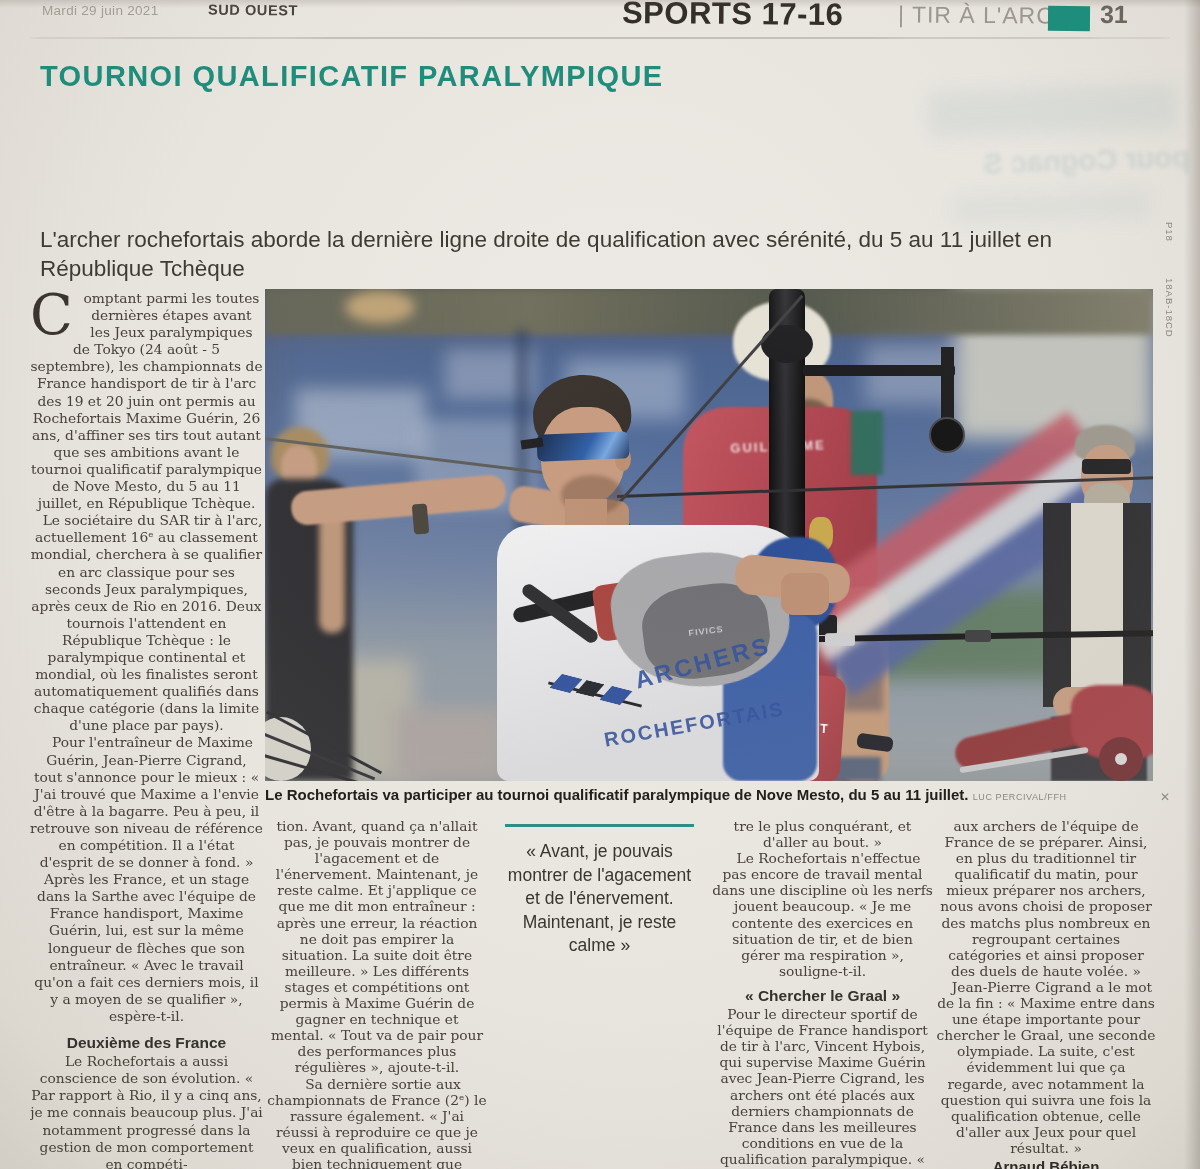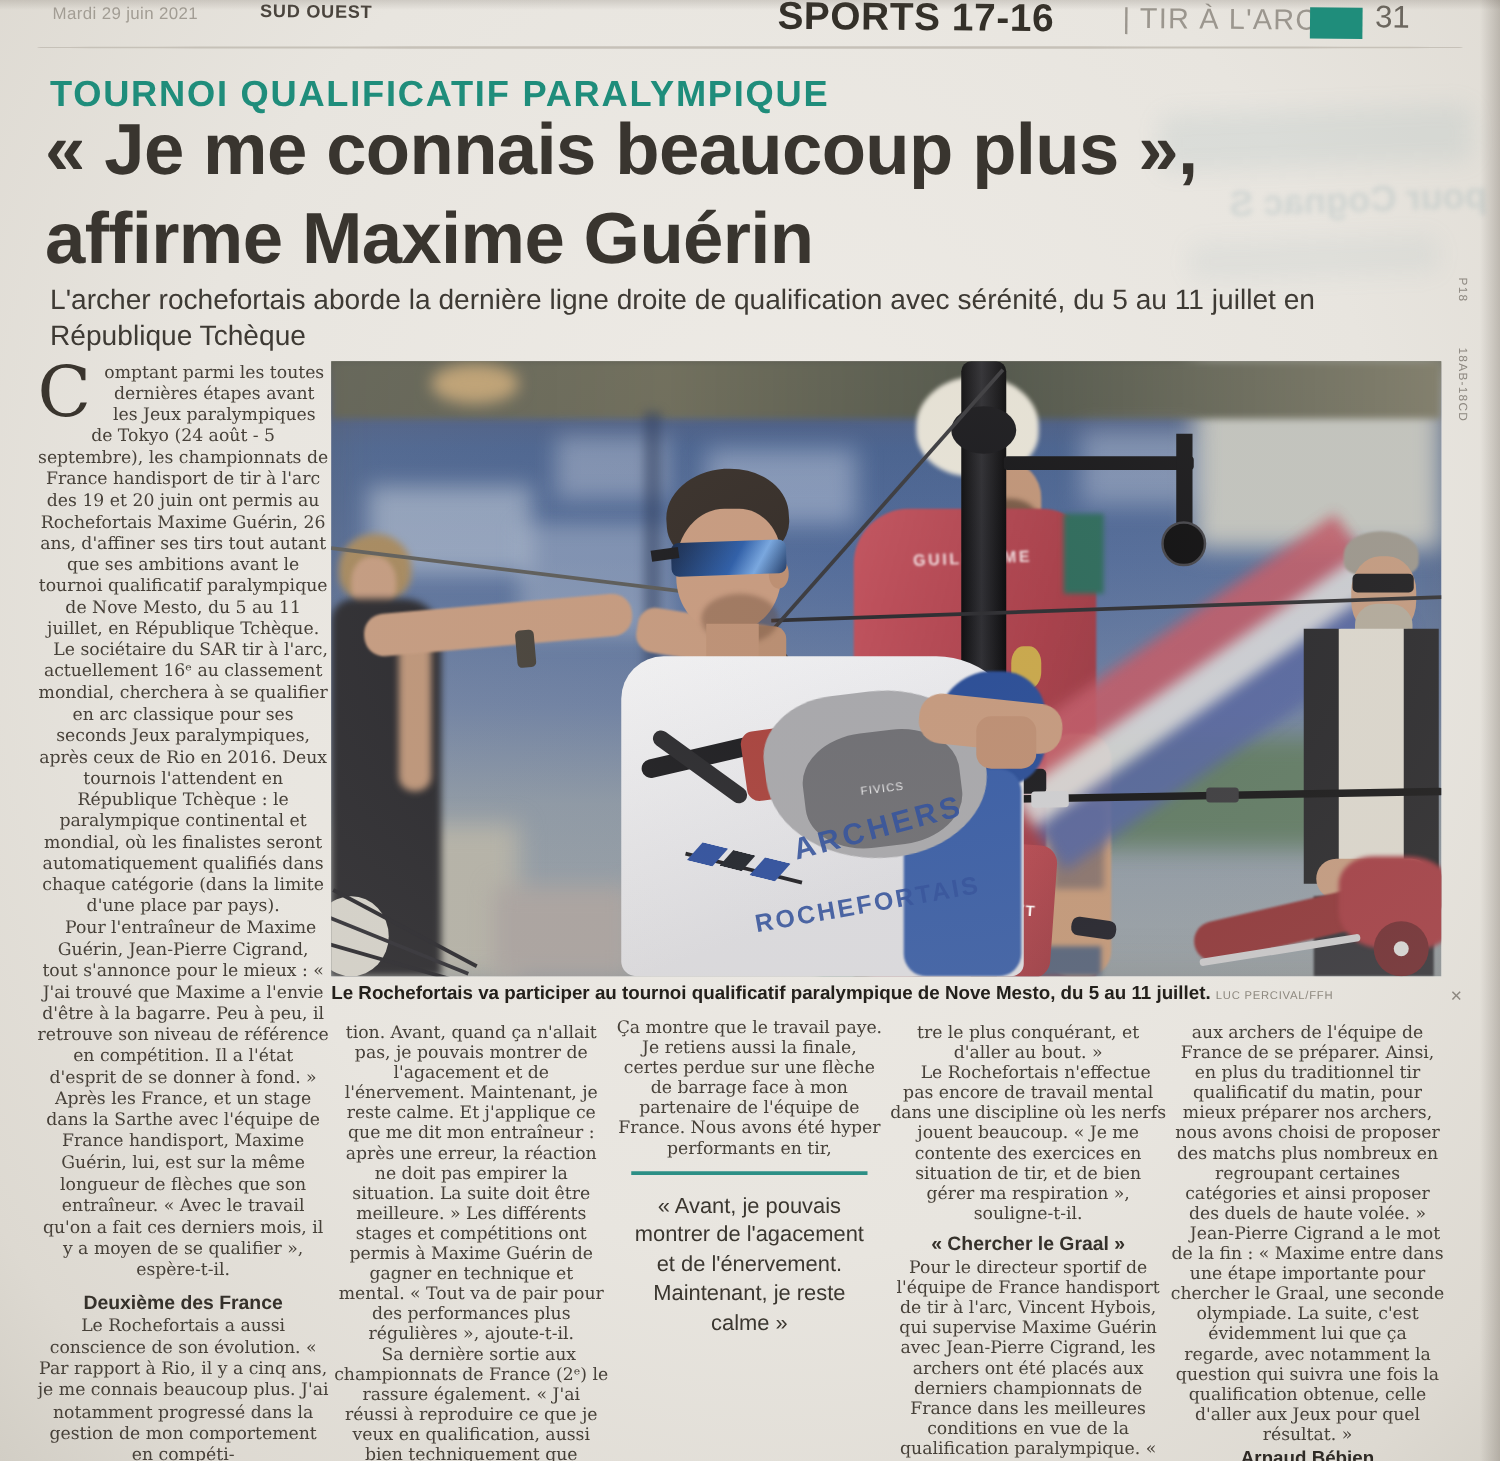--- a/index.html
+++ b/index.html
@@ -10,21 +10,21 @@
     background:linear-gradient(90deg,rgba(0,0,0,0),rgba(90,80,70,.28));}
   .top-shadow{position:absolute;left:0;top:0;width:100%;height:8px;
     background:linear-gradient(180deg,rgba(90,80,70,.18),rgba(0,0,0,0));}
 
   
   .mast-date{position:absolute;left:42px;top:3px;font-size:13.5px;color:#a29d94;letter-spacing:.3px;}
   .mast-brand{position:absolute;left:208px;top:2px;font-size:14.5px;font-weight:bold;color:#4a443d;letter-spacing:.6px;transform:rotate(.6deg);}
   .mast-section{position:absolute;left:622px;top:-4px;font-size:31px;font-weight:bold;color:#343029;letter-spacing:.5px;transform:rotate(.5deg);}
   .mast-sub{position:absolute;left:898px;top:2px;font-size:23px;color:#9b968e;letter-spacing:1px;transform:rotate(.5deg);}
   .mast-square{position:absolute;left:1048px;top:6px;width:42px;height:25px;transform:rotate(.5deg);}
-  .mast-page{position:absolute;left:1100px;top:0px;font-size:25px;font-weight:normal;color:#6b665e;transform:rotate(.5deg);}
+  .mast-page{position:absolute;left:1100px;top:0px;font-size:25px;font-weight:bold;color:#6b665e;transform:rotate(.5deg);}
   .mast-rule{position:absolute;left:30px;top:37px;width:1140px;height:1.5px;background:#c6c1b8;border-radius:50%;}
 
   
   .kicker{position:absolute;left:40px;top:60px;font-size:29px;font-weight:bold;color:#1f8d7b;letter-spacing:1.4px;}
   .headline{position:absolute;left:36px;top:84px;width:1140px;font-size:58px;line-height:71px;font-weight:bold;color:#39352f;letter-spacing:-.5px;}
   .standfirst{position:absolute;left:40px;top:226px;width:1115px;font-size:22.5px;line-height:28.5px;color:#3e3a34;}
 
   
   .bodycol{position:absolute;overflow:hidden;font-family:"DejaVu Serif", serif;
     font-size:13.8px;line-height:16.1px;color:#474139;text-align:justify;}
@@ -76,22 +76,21 @@
   <div class="mast-rule"></div>
 
   <div class="ghost">
     <div class="ghost-blob1"></div>
     <div class="ghost-text">pour Cognac S</div>
     <div class="ghost-blob2"></div>
   </div>
 
   <div class="kicker">TOURNOI QUALIFICATIF PARALYMPIQUE</div>
   <div class="headline">
-    <span>« Je me connais beaucoup plus »,</span><br>
-    <span>affirme Maxime Guérin</span>
+    <br>
   </div>
   <div class="standfirst">L'archer rochefortais aborde la dernière ligne droite de qualification avec sérénité, du 5 au 11 juillet en République Tchèque</div>
 
   <div class="photo">
     <div class="sh" style="left:690px;top:0;width:198px;height:150px;background:#c2c4bf;filter:blur(10px);"></div>
     <div class="sh" style="left:0;top:0;width:888px;height:46px;background:linear-gradient(90deg,#5a5c50,#6b6a58 30%,#4e5348 60%,#7a7866);filter:blur(3px);"></div>
     <div class="sh" style="left:80px;top:2px;width:70px;height:32px;background:#bfa173;border-radius:50%;filter:blur(6px);"></div>
     <div class="sh" style="left:30px;top:100px;width:130px;height:70px;background:rgba(225,230,238,.45);filter:blur(9px);"></div>
     <div class="sh" style="left:180px;top:60px;width:90px;height:50px;background:rgba(225,230,238,.35);filter:blur(9px);"></div>
     <div class="sh" style="left:300px;top:70px;width:120px;height:60px;background:rgba(220,228,240,.4);filter:blur(10px);"></div>
@@ -206,21 +205,20 @@
     <p class="subhead">Deuxième des France</p>
     <p>Le Rochefortais a aussi conscience de son évolution. « Par rapport à Rio, il y a cinq ans, je me connais beaucoup plus. J'ai notamment progressé dans la gestion de mon comportement en compéti-</p>
   </div>
 
   <div class="bodycol col2">
     <p>tion. Avant, quand ça n'allait pas, je pouvais montrer de l'agacement et de l'énervement. Maintenant, je reste calme. Et j'applique ce que me dit mon entraîneur : après une erreur, la réaction ne doit pas empirer la situation. La suite doit être meilleure. » Les différents stages et compétitions ont permis à Maxime Guérin de gagner en technique et mental. « Tout va de pair pour des performances plus régulières », ajoute-t-il.</p>
     <p class="ind">Sa dernière sortie aux championnats de France (2ᵉ) le rassure également. « J'ai réussi à reproduire ce que je veux en qualification, aussi bien techniquement que mentalement.</p>
   </div>
 
   <div class="bodycol col3">
-    <p>Ça montre que le travail paye. Je retiens aussi la finale, certes perdue sur une flèche de barrage face à mon partenaire de l'équipe de France. Nous avons été hyper performants en tir,</p>
     <div class="pullquote">« Avant, je pouvais montrer de l'agacement et de l'énervement. Maintenant, je reste calme »</div>
   </div>
 
   <div class="bodycol col4">
     <p>tre le plus conquérant, et d'aller au bout. »</p>
     <p class="ind">Le Rochefortais n'effectue pas encore de travail mental dans une discipline où les nerfs jouent beaucoup. « Je me contente des exercices en situation de tir, et de bien gérer ma respiration », souligne-t-il.</p>
     <p class="subhead">« Chercher le Graal »</p>
     <p>Pour le directeur sportif de l'équipe de France handisport de tir à l'arc, Vincent Hybois, qui supervise Maxime Guérin avec Jean-Pierre Cigrand, les archers ont été placés aux derniers championnats de France dans les meilleures conditions en vue de la qualification paralympique. « Nous avons permis</p>
   </div>
 

